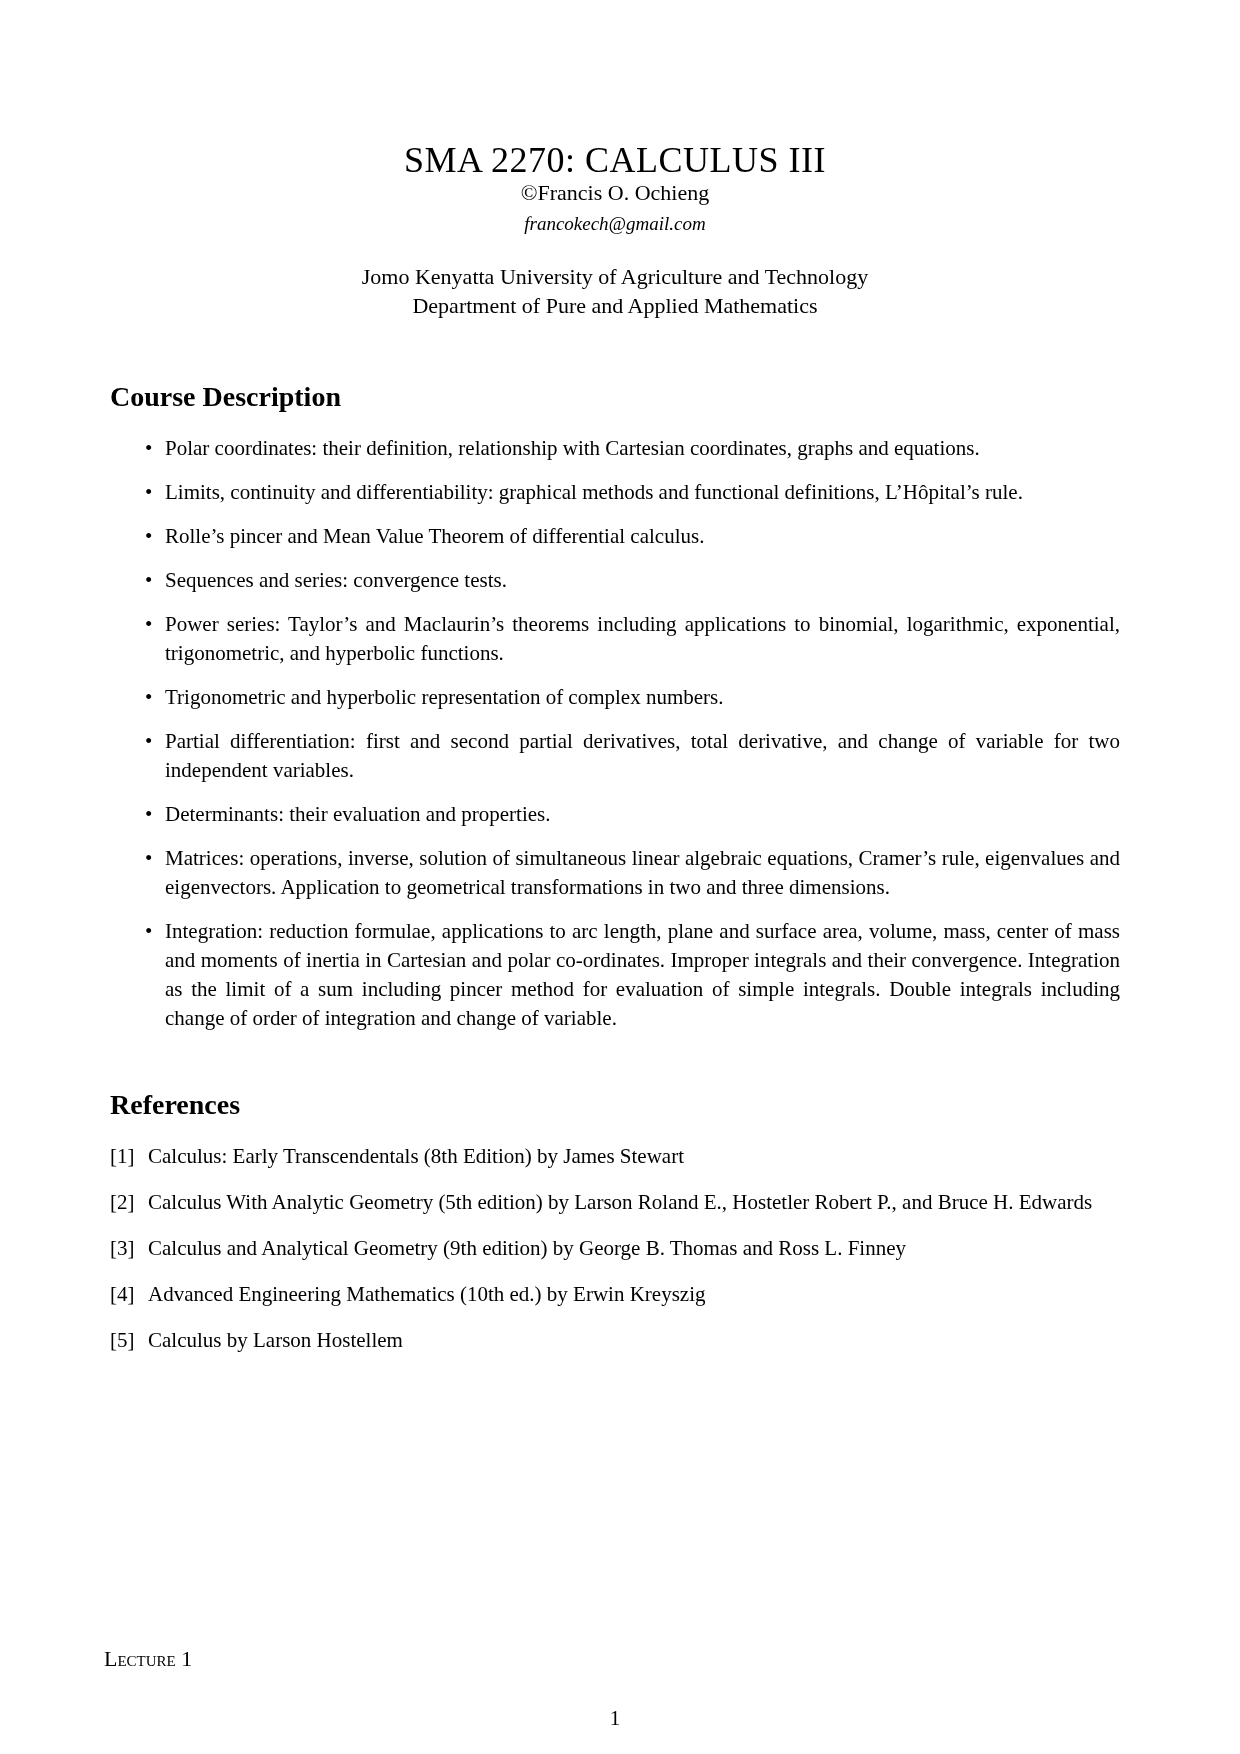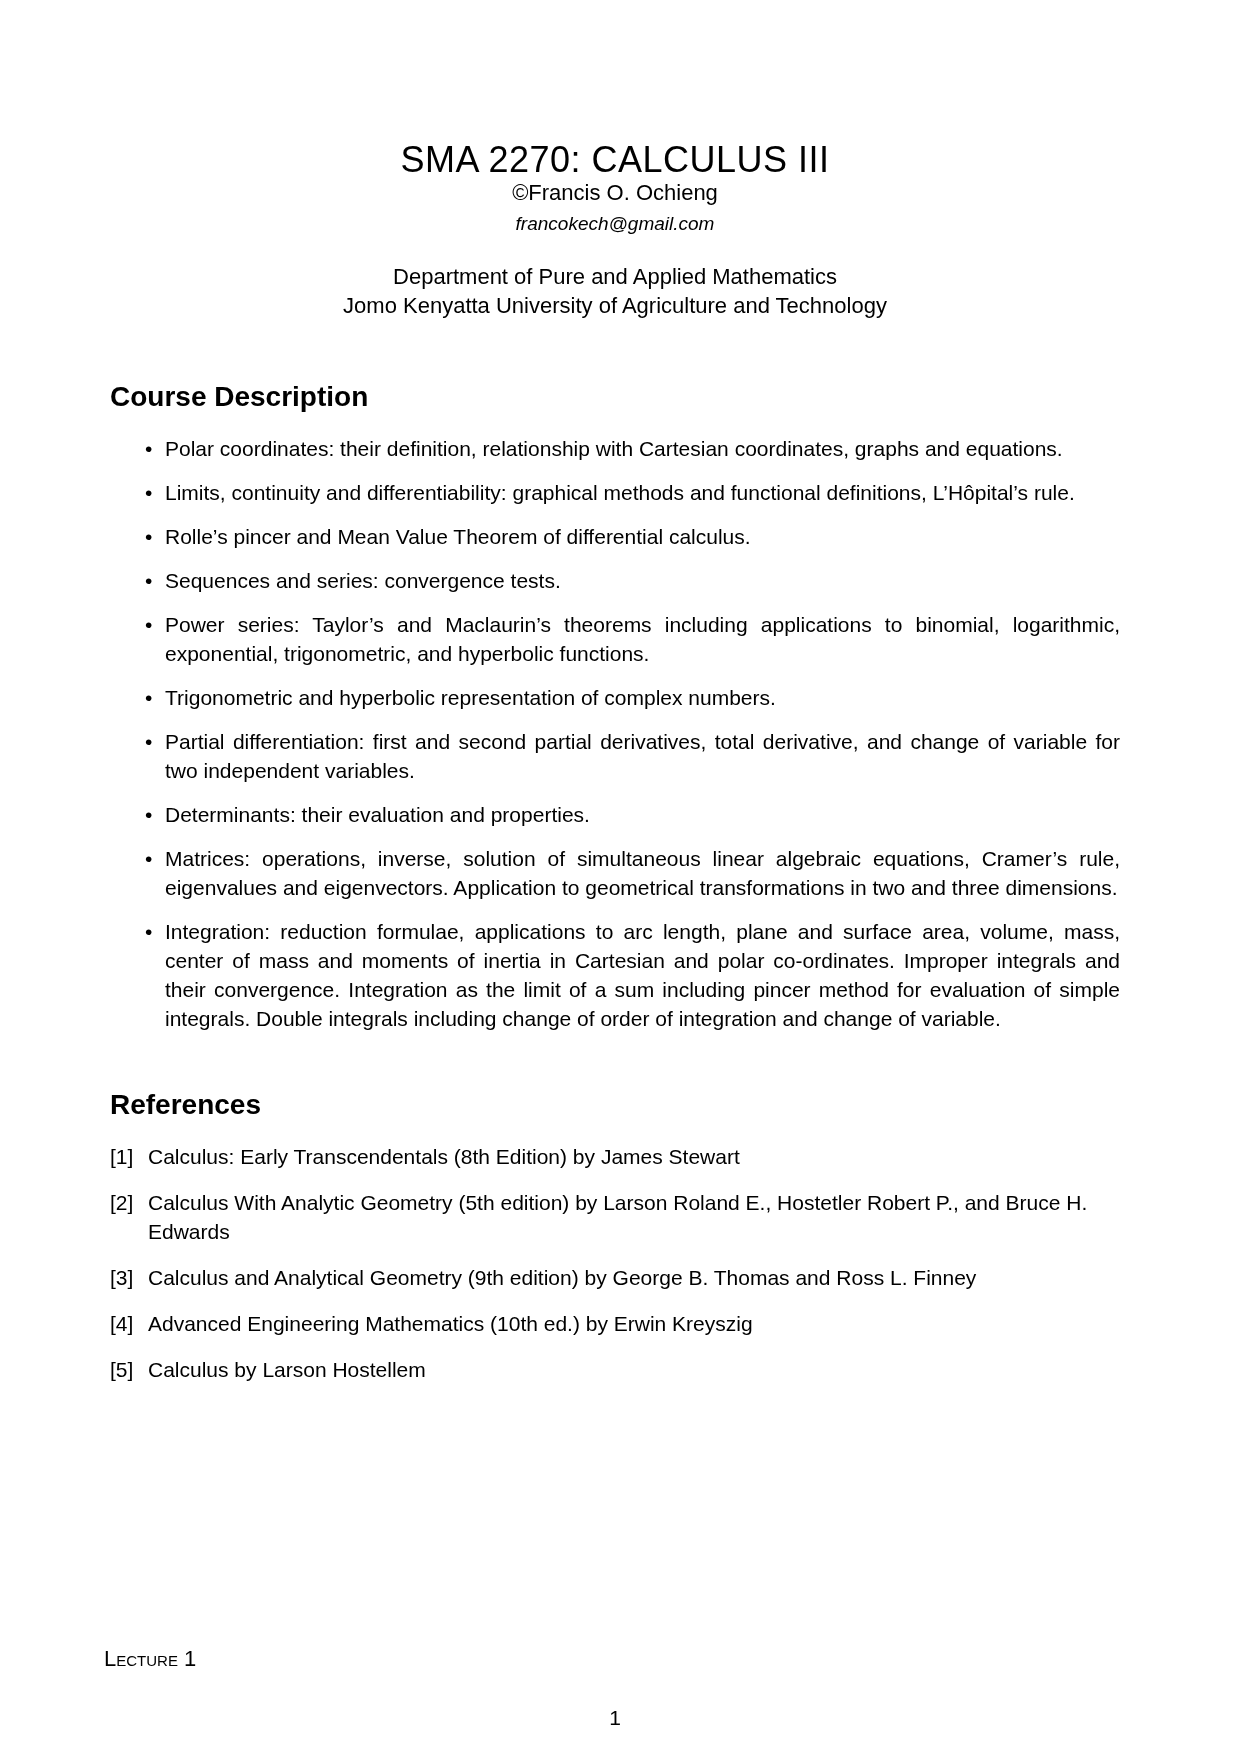--- a/index.html
+++ b/index.html
@@ -6,21 +6,21 @@
     margin: 0;
     padding: 0;
     background: #ffffff;
   }
   .page {
     position: relative;
     width: 1240px;
     height: 1754px;
     background: #ffffff;
     color: #000000;
-    font-family: Liberation Sans, sans-serif;
+    font-family: Liberation Serif, serif;
     overflow: hidden;
   }
   .content {
     margin-left: 110px;
     width: 1010px;
   }
   .doc-title {
     padding-top: 140px;
     text-align: center;
     font-size: 36px;
@@ -114,22 +114,22 @@
 
 <div class="page">
   <div class="content">
 
     <div class="doc-title">SMA 2270: CALCULUS III</div>
 
     <div class="author-line">©Francis O. Ochieng</div>
     <div class="email-line">francokech@gmail.com</div>
 
     <div class="affiliation">
+      <div>Jomo Kenyatta University of Agriculture and Technology</div>
       <div>Department of Pure and Applied Mathematics</div>
-      <div>Jomo Kenyatta University of Agriculture and Technology</div>
     </div>
 
     <div class="section-heading">Course Description</div>
 
     <ul class="topics">
       <li>
         <span class="bullet">•</span>
         <span>Polar coordinates: their definition, relationship with Cartesian coordinates, graphs and equations.</span>
       </li>
       <li>

